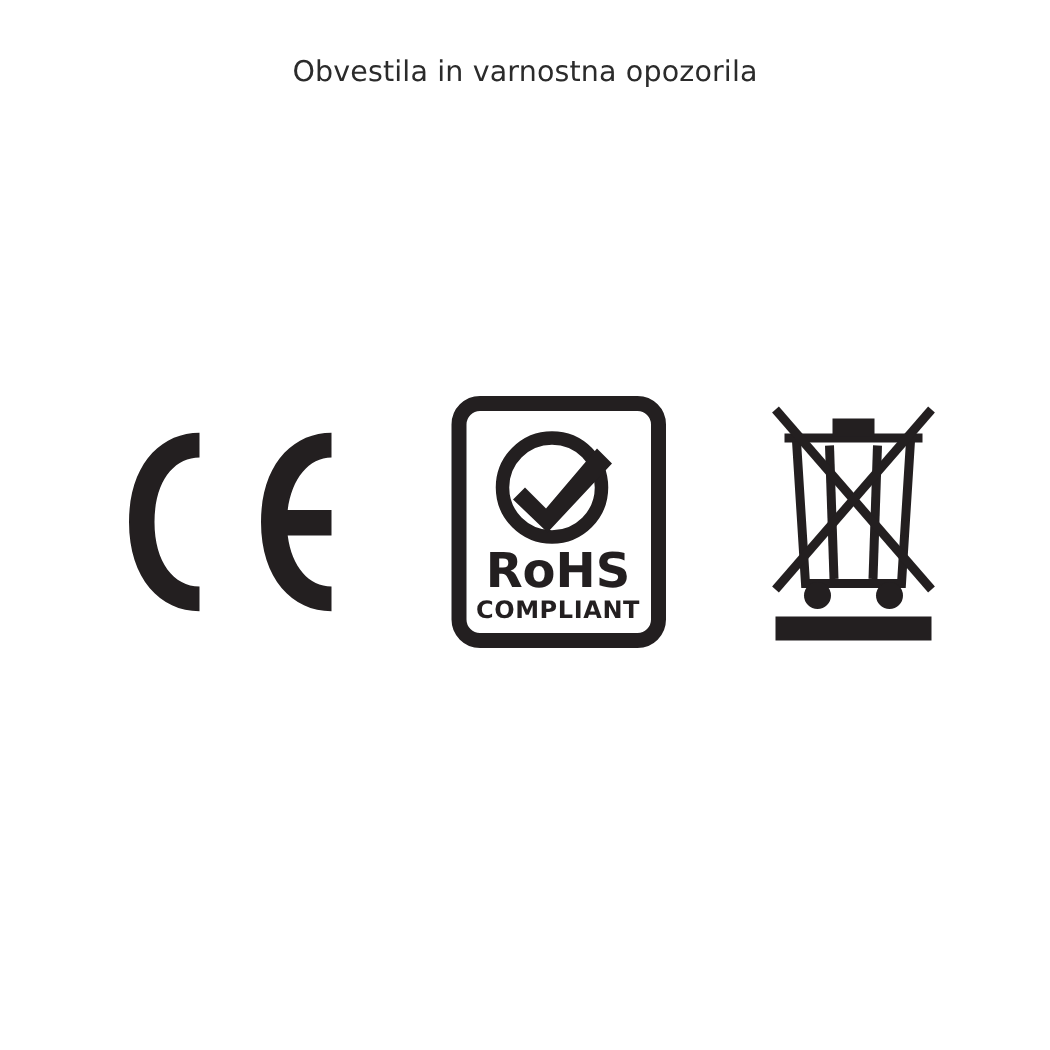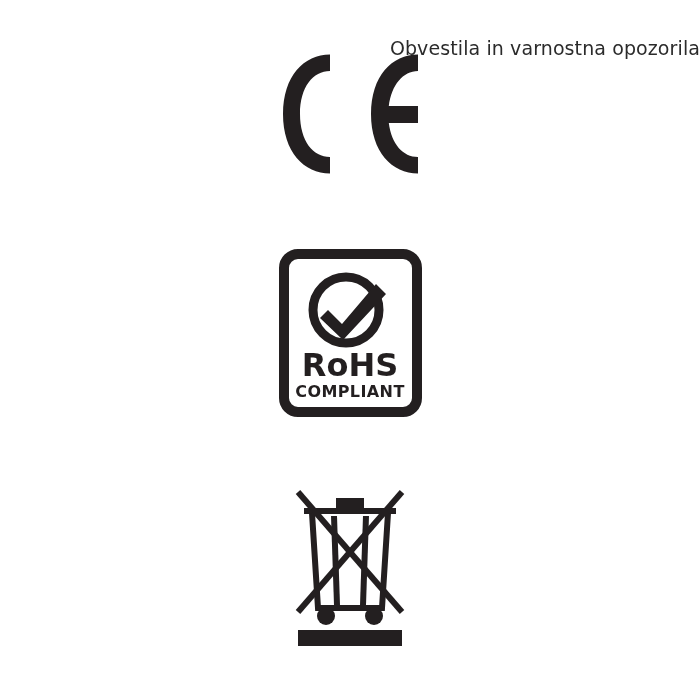--- a/index.html
+++ b/index.html
@@ -14,35 +14,35 @@
     color: #231f20;
     position: relative;
     overflow: hidden;
   }
 
   #page-title {
     position: absolute;
     top: 24px;
     left: 0;
     width: 700px;
-    text-align: right;
+    text-align: center;
     font-size: 19px;
     font-weight: 400;
     letter-spacing: 0.1px;
     color: #2b2b2b;
   }
 
   #symbol-row {
     position: absolute;
     top: 255px;
     left: 0;
     width: 700px;
     height: 185px;
     display: flex;
-    flex-direction: column;
+    flex-direction: row;
     align-items: center;
     justify-content: center;
     gap: 64px;
   }
 
   .symbol {
     display: block;
   }
 
   .ce-mark { width: 165px; height: 140px; }

